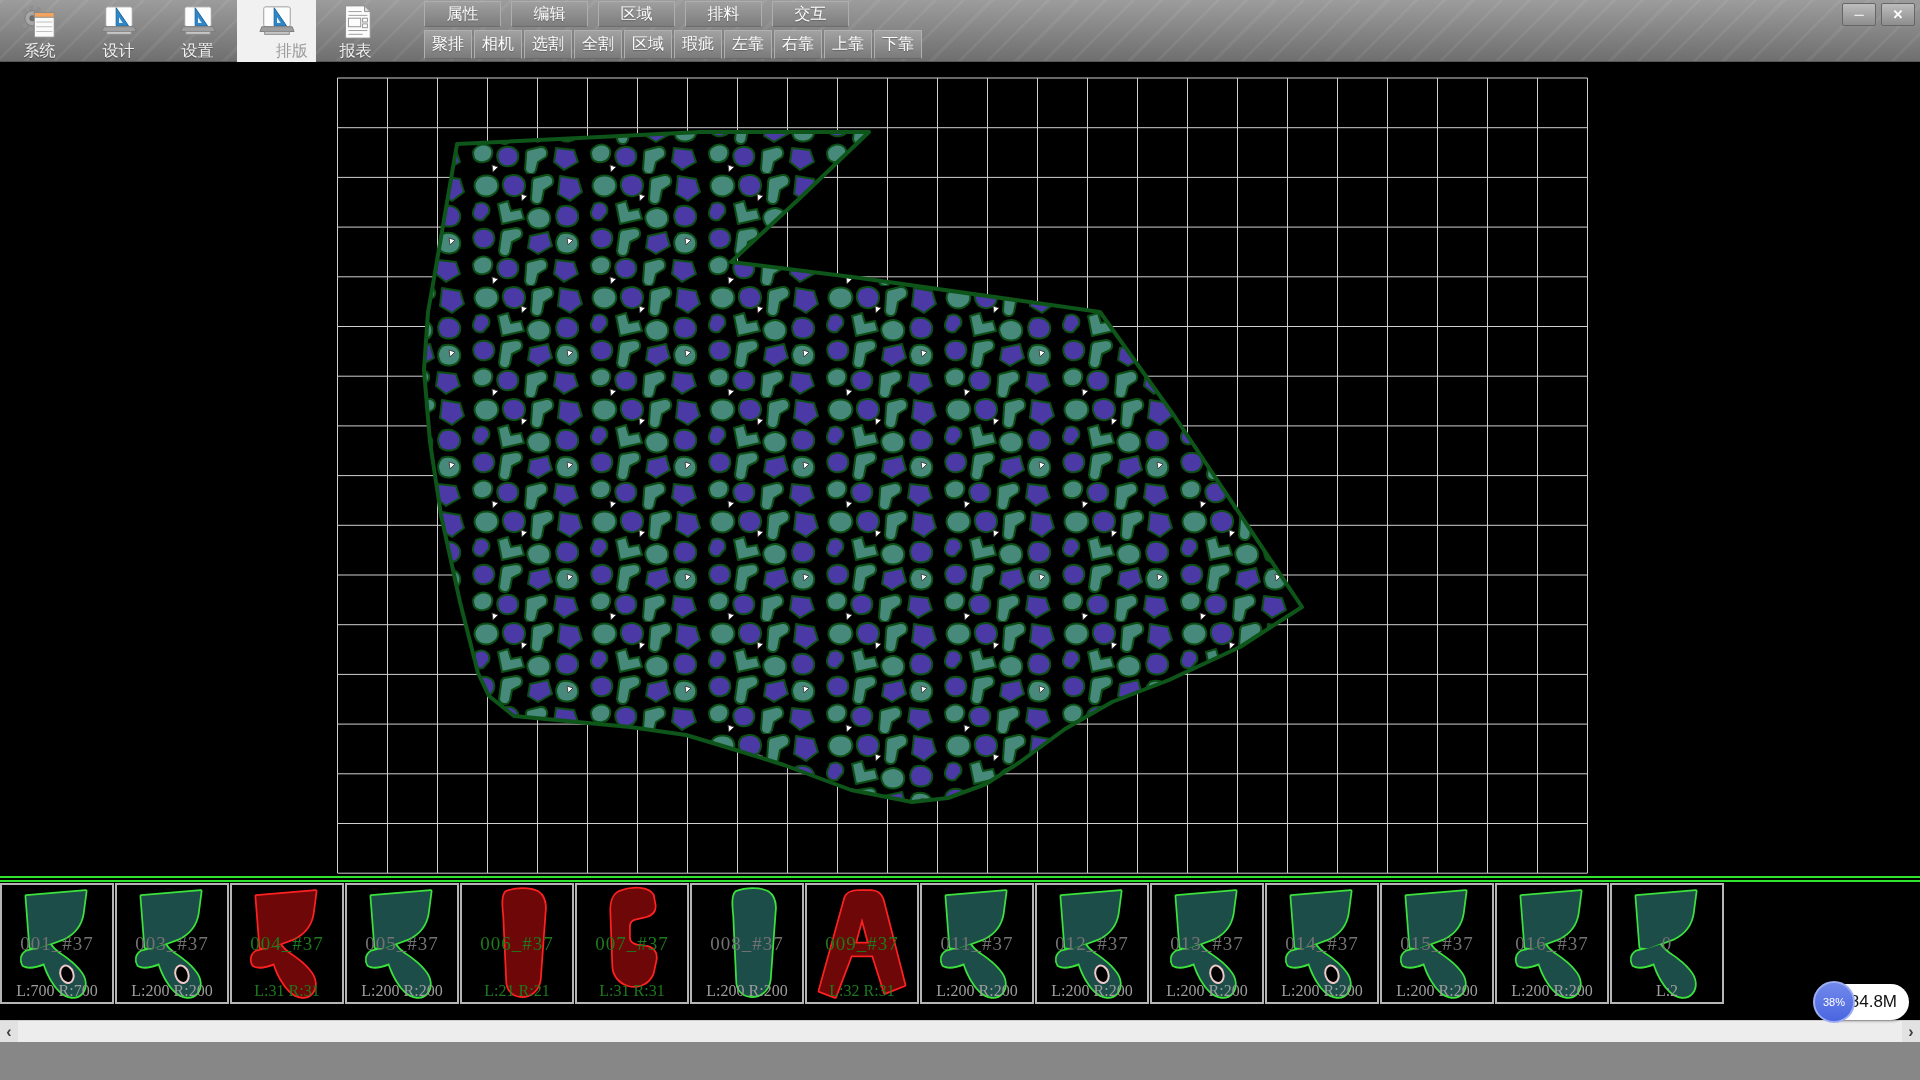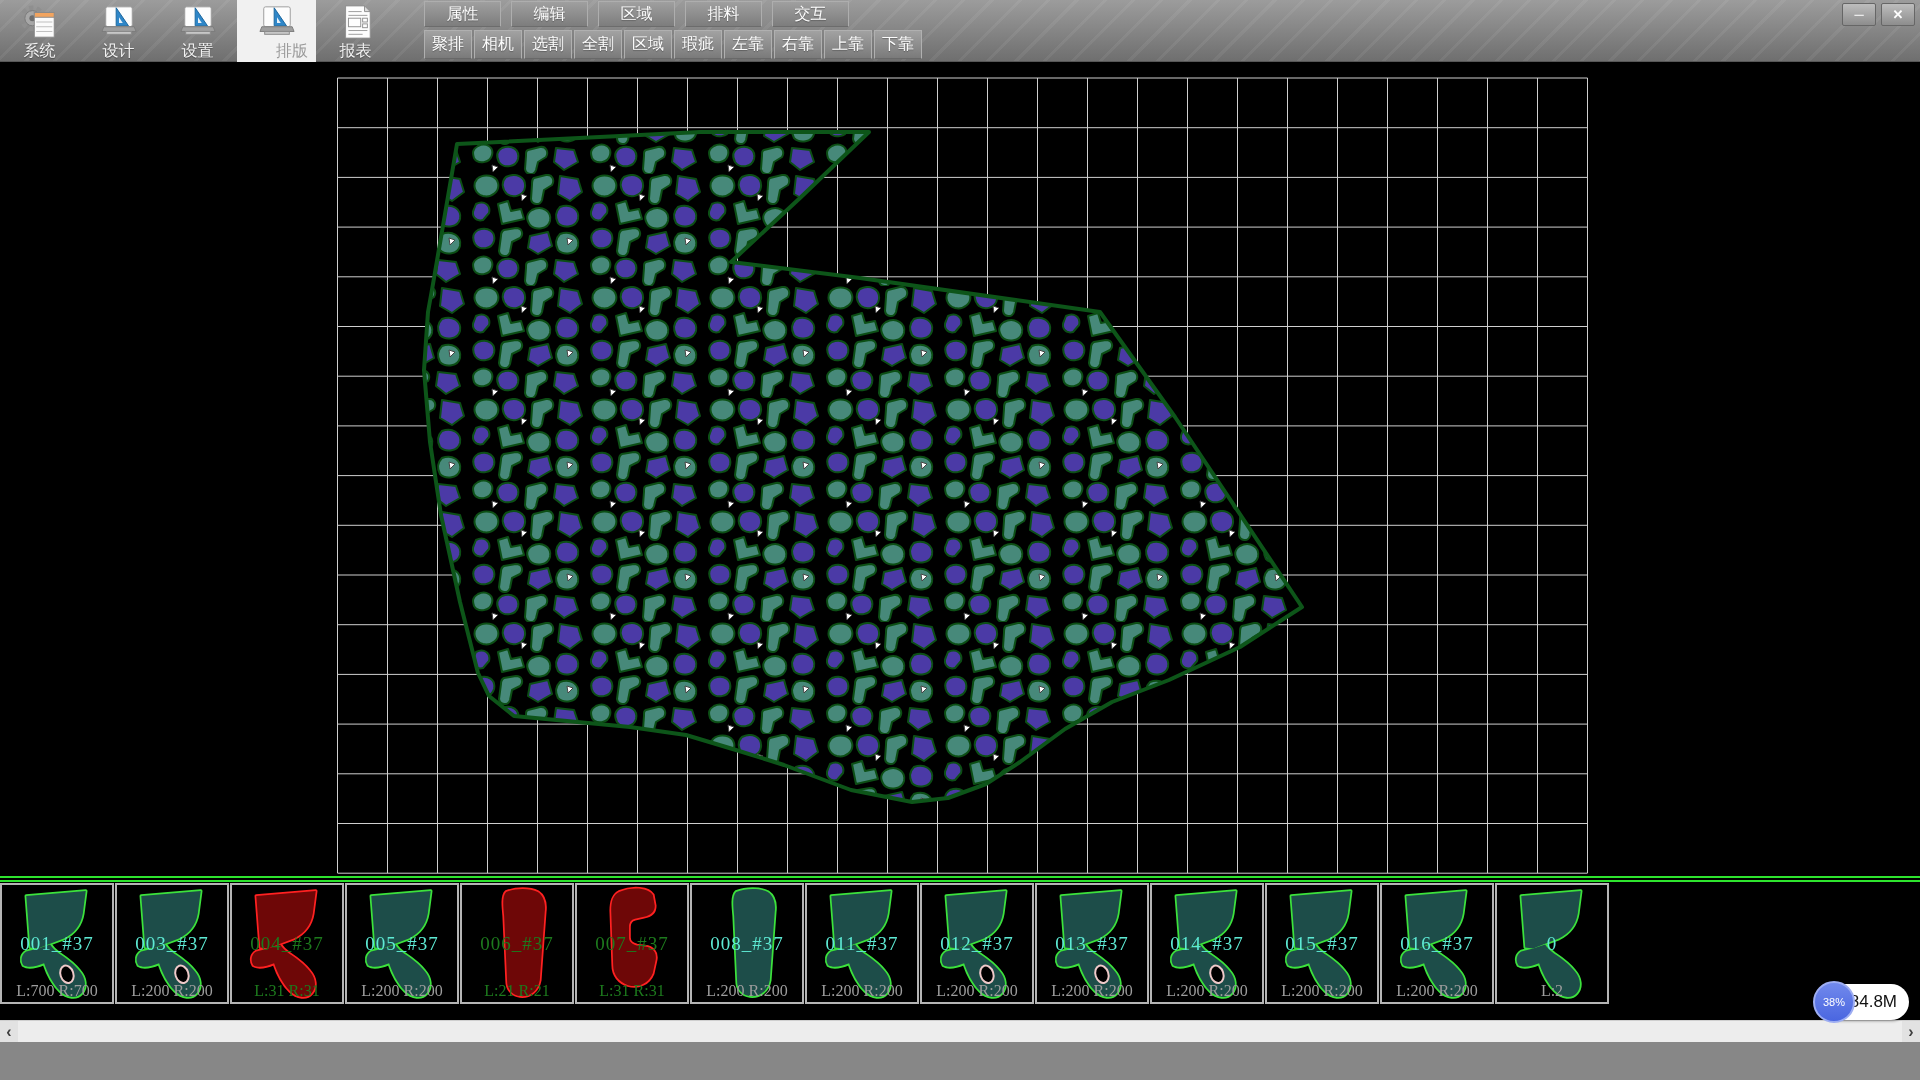--- a/index.html
+++ b/index.html
@@ -40,21 +40,21 @@
 
   
   .strip { position:absolute; left:0; top:876px; width:1920px; height:144px; background:#000; overflow:hidden; }
   .strip .gline { position:absolute; left:0; width:1920px; height:2px; background:#2ee42e; }
   .cells { position:absolute; left:0; top:7px; height:121px; display:flex; width:2100px; }
   .cell { position:relative; width:114px; height:121px; border:2px solid #b5b5b5; background:#000;
     flex:0 0 auto; }
   .cell + .cell { border-left-width:2px; margin-left:1px; }
   .cell svg.part { position:absolute; left:1px; top:1px; }
   .cell .pid { position:absolute; left:0; top:48px; width:100%; text-align:center;
-    font-family:"Liberation Serif", serif; font-size:19px; letter-spacing:1px; color:#5eead4; z-index:2; }
+    font-family:"Liberation Serif", serif; font-size:19px; letter-spacing:1px; color:#737373; z-index:2; }
   .cell .plr { position:absolute; left:0; bottom:2px; width:100%; text-align:center;
     font-family:"Liberation Serif", serif; font-size:16px; color:#9d9d9d; z-index:2; white-space:nowrap; }
   .cell.selected .pid, .cell.selected .plr { color:#1d7a1d; }
 
   
   .badge { position:absolute; left:1813px; top:981px; width:96px; height:42px; z-index:5; }
   .badge .pill { position:absolute; left:10px; top:3px; width:86px; height:36px; background:#fff;
     border-radius:18px; box-shadow:0 1px 3px rgba(0,0,0,.4); }
   .badge .pill span { position:absolute; right:12px; top:0; line-height:36px; font-size:17px; color:#111; }
   .badge .circle { position:absolute; left:0; top:0; width:42px; height:42px; border-radius:50%;
@@ -341,20 +341,33 @@
               <path d="M38,6 C48,2 62,2 70,6 C76,10 78,18 77,26 L72,95 C70,106 62,112 52,111 C44,110 39,104 39,96 L36,30 C35,20 34,10 38,6 Z"></path>
             </g>
        <g fill="#1d4d49" stroke="none" fill-rule="nonzero">
               <path d="M38,6 C48,2 62,2 70,6 C76,10 78,18 77,26 L72,95 C70,106 62,112 52,111 C44,110 39,104 39,96 L36,30 C35,20 34,10 38,6 Z"></path>
             </g>
 
      </svg>
      <div class="pid">008_#37</div>
      <div class="plr">L:200 R:200</div>
         </div>
+        <div class="cell selected">
+          <svg class="part" width="110" height="117" viewBox="0 0 100 118">
+       <g fill="#6e0707" stroke="#ff2121" stroke-width="3.5" fill-rule="evenodd" stroke-linejoin="round">
+              <path d="M6,106 L32,12 C34,7 38,5 46,5 L58,5 C64,5 68,8 70,14 L92,100 L72,108 L60,70 L38,70 L22,112 Z M42,58 L56,58 L49,32 Z"></path>
+            </g>
+       <g fill="#6e0707" stroke="none" fill-rule="evenodd">
+              <path d="M6,106 L32,12 C34,7 38,5 46,5 L58,5 C64,5 68,8 70,14 L92,100 L72,108 L60,70 L38,70 L22,112 Z M42,58 L56,58 L49,32 Z"></path>
+            </g>
+
+     </svg>
+     <div class="pid">009_#37</div>
+     <div class="plr">L:32 R:31</div>
+        </div>
         <div class="cell">
           <svg class="part" width="110" height="117" viewBox="0 0 100 118">
        <g fill="#1d4d49" stroke="#3ce23c" stroke-width="3.5" fill-rule="nonzero" stroke-linejoin="round">
               <path d="M18,10 L78,5 L75,28 C73,40 66,48 56,53 L40,59 L30,63 L22,62 Z"></path>
             <path d="M42,59 L30,63 L18,66 C13,69 12,75 15,80 C20,83 29,81 36,78 C39,87 44,98 52,106 C59,113 69,114 74,108 C79,102 78,93 72,86 C66,78 57,72 51,68 C47,65 44,62 42,59 Z"></path>
             </g>
        <g fill="#1d4d49" stroke="none" fill-rule="nonzero">
               <path d="M18,10 L78,5 L75,28 C73,40 66,48 56,53 L40,59 L30,63 L22,62 Z"></path>
             <path d="M42,59 L30,63 L18,66 C13,69 12,75 15,80 C20,83 29,81 36,78 C39,87 44,98 52,106 C59,113 69,114 74,108 C79,102 78,93 72,86 C66,78 57,72 51,68 C47,65 44,62 42,59 Z"></path>
             </g>

